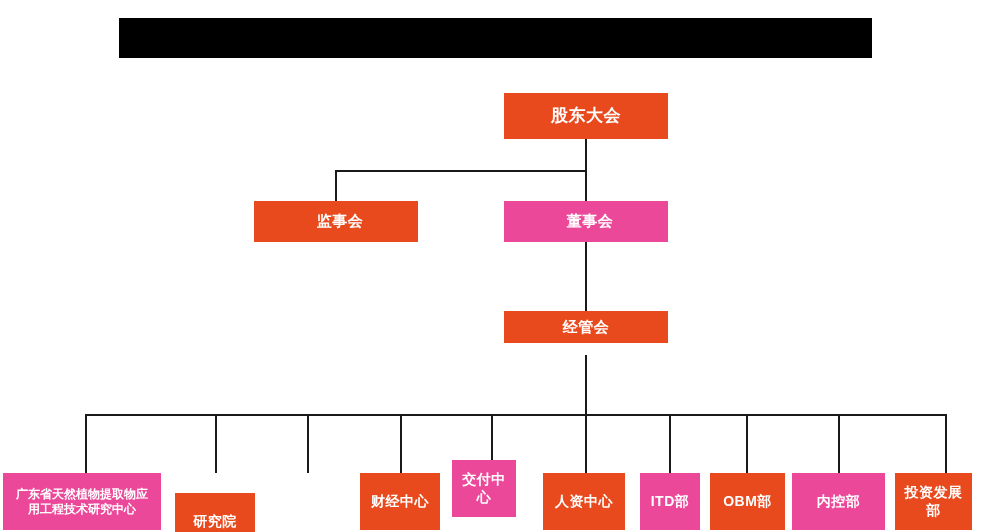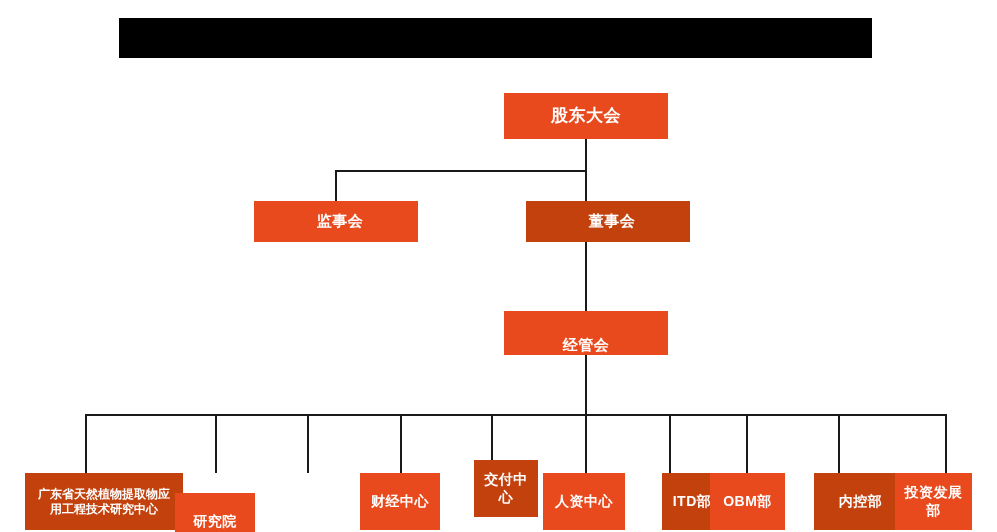--- a/index.html
+++ b/index.html
@@ -45,21 +45,21 @@
     align-items: center;
     justify-content: center;
     text-align: center;
     color: #ffffff;
     font-weight: bold;
     line-height: 1.25;
     letter-spacing: 0.5px;
     user-select: none;
   }
   .node.dark  { background: #E8491D; }
-  .node.light { background: #c2410c; margin-left: 22px; }
+  .node.light { background: #ec4899; }
 
   .node-label { display: block; padding: 0 4px; }
 
   
   .tier-1 { font-size: 17px; }
   .tier-2 { font-size: 15px; padding-left: 8px; }
   .tier-3 { font-size: 15px; }
   .tier-4 { font-size: 14px; }
   .tier-4.multiline { font-size: 12px; letter-spacing: 0px; }
 </style>
@@ -99,21 +99,21 @@
   </div>
 
   <div class="node dark tier-2" style="left:254px; top:201px; width:164px; height:41px;">
     <span class="node-label">监事会</span>
   </div>
 
   <div class="node light tier-2" style="left:504px; top:201px; width:164px; height:41px;">
     <span class="node-label">董事会</span>
   </div>
 
-  <div class="node dark tier-3" style="left:504px; top:311px; width:164px; height:44px;align-items:flex-end;">
+  <div class="node dark tier-3" style="left:504px; top:311px; width:164px; height:32px;">
     <span class="node-label">经管会</span>
   </div>
 
   <div class="node light tier-4 multiline" style="left:3px; top:473px; width:158px; height:57px;">
     <span class="node-label">
       <span>广东省天然植物提取物应</span><br>
       <span>用工程技术研究中心</span>
     </span>
   </div>
 

